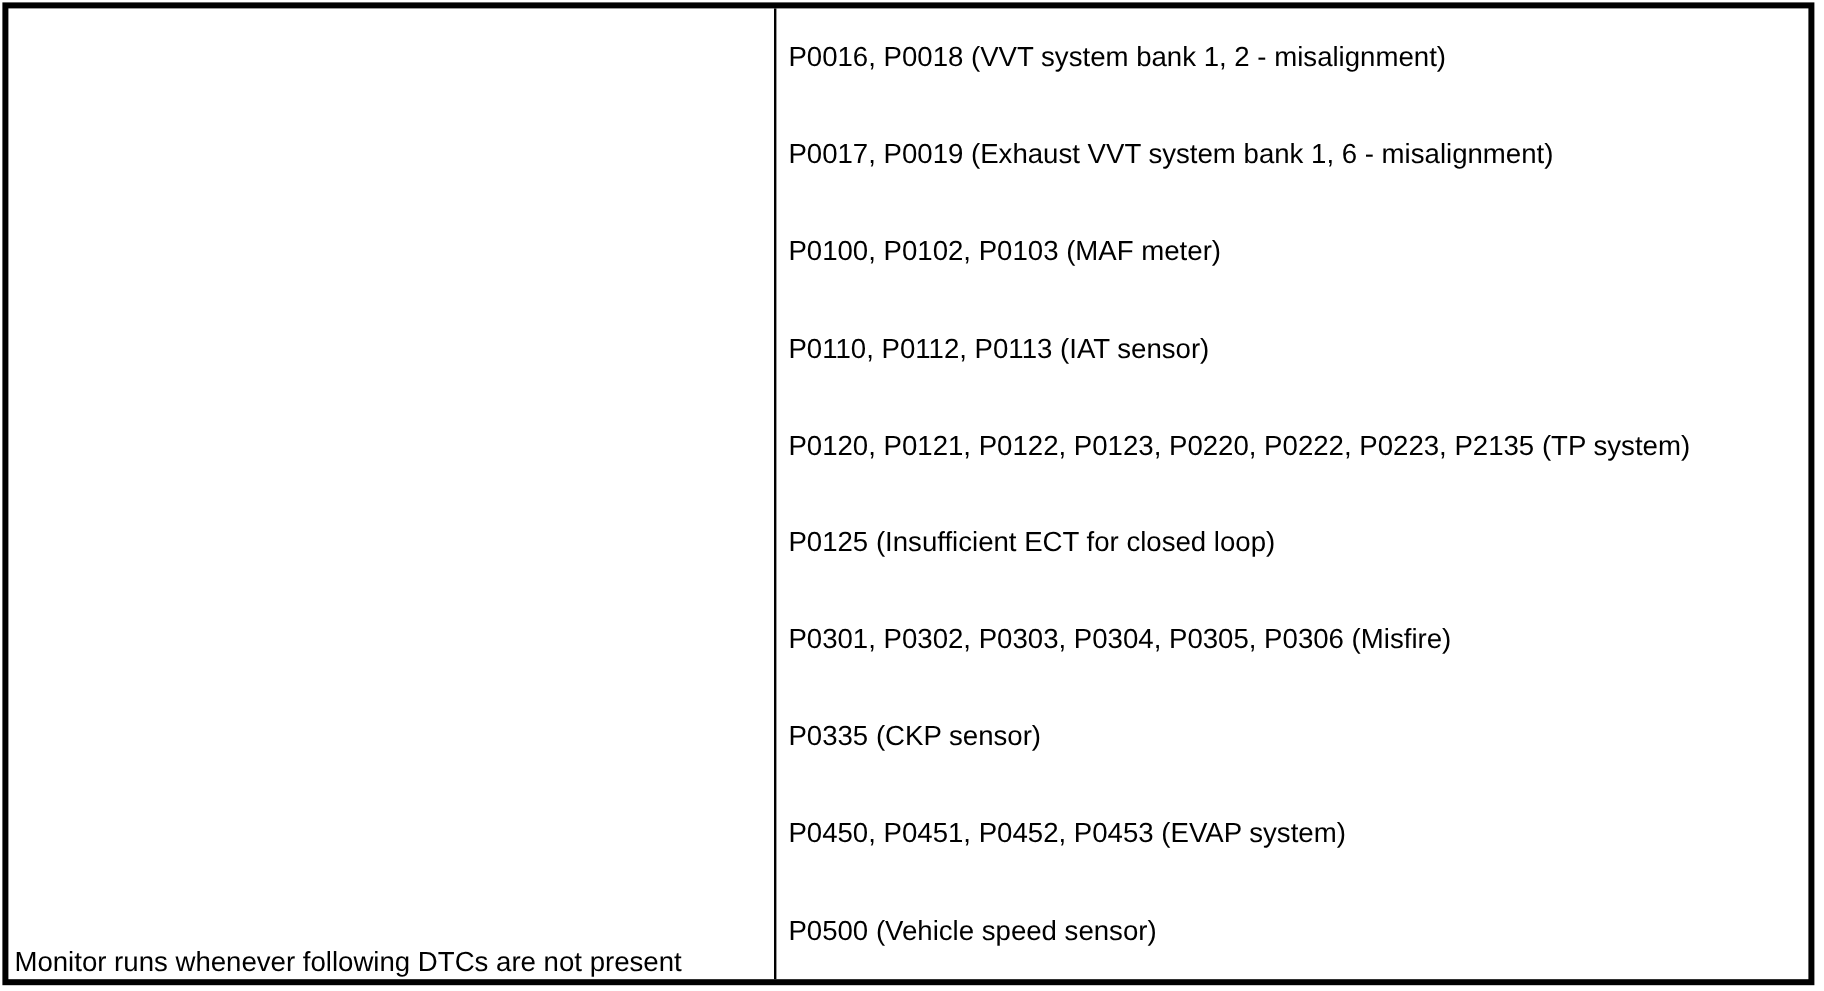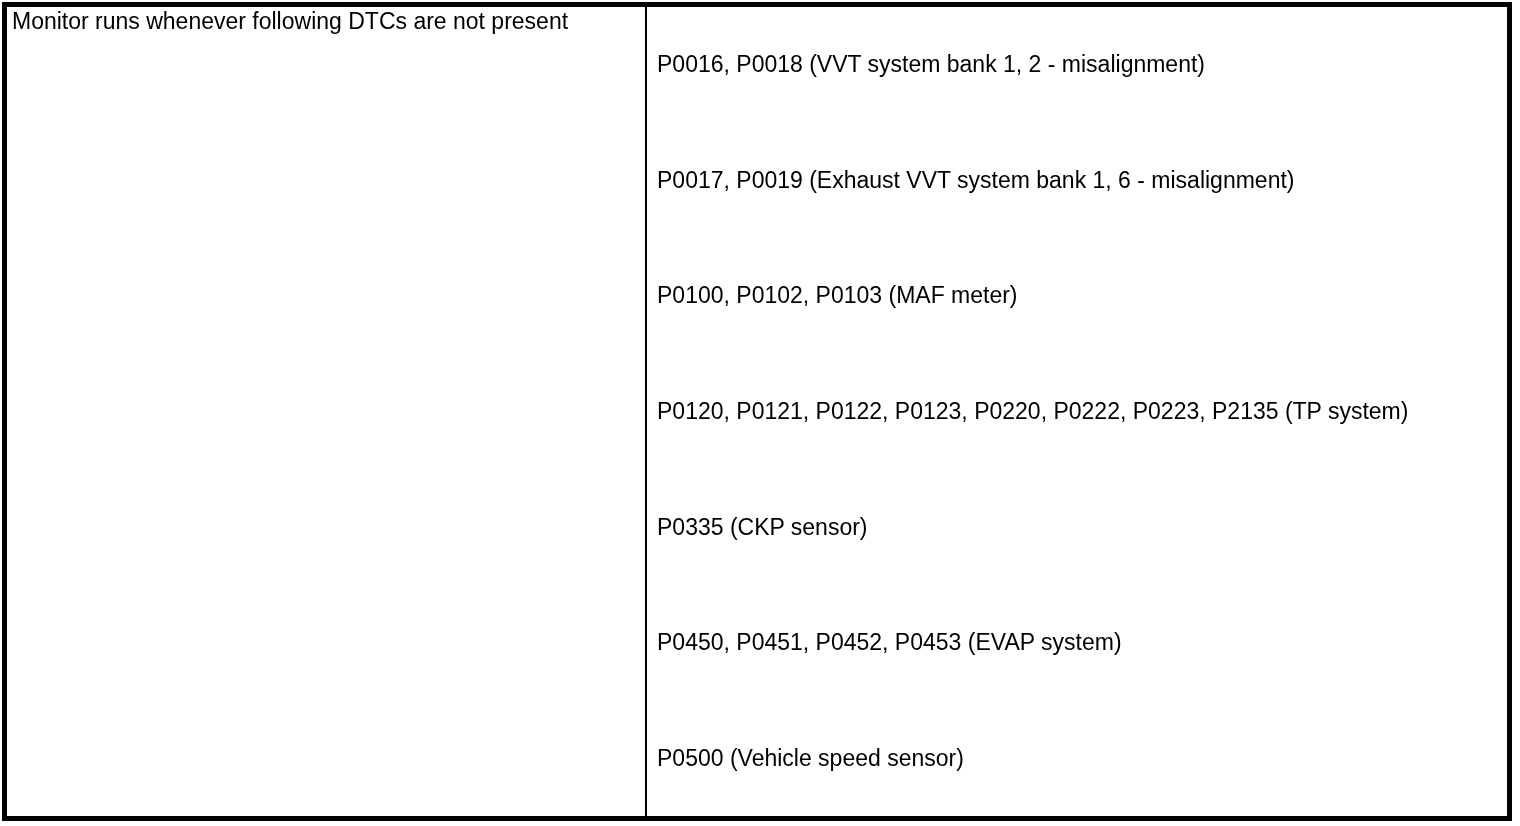--- a/index.html
+++ b/index.html
@@ -24,21 +24,21 @@
     box-sizing: border-box;
     border: 5px solid #000000;
     display: flex;
     flex-direction: row;
     background: #ffffff;
   }
   .cell-left {
     flex: 0 0 638px;
     box-sizing: border-box;
     display: flex;
-    align-items: flex-start;
+    align-items: flex-end;
     padding-left: 5px;
     overflow: hidden;
   }
   .col-divider {
     flex: 0 0 2px;
     background: #000000;
   }
   .cell-right {
     flex: 1 1 auto;
     box-sizing: border-box;
@@ -68,20 +68,23 @@
     <div class="cell-left">
       <span class="condition-text">Monitor runs whenever following DTCs are not present</span>
     </div>
 
     <div class="col-divider"></div>
 
     <div class="cell-right">
       <div class="dtc-line">P0016, P0018 (VVT system bank 1, 2 - misalignment)</div>
       <div class="dtc-line">P0017, P0019 (Exhaust VVT system bank 1, 6 - misalignment)</div>
       <div class="dtc-line">P0100, P0102, P0103 (MAF meter)</div>
+      <div class="dtc-line">P0110, P0112, P0113 (IAT sensor)</div>
       <div class="dtc-line">P0120, P0121, P0122, P0123, P0220, P0222, P0223, P2135 (TP system)</div>
+      <div class="dtc-line">P0125 (Insufficient ECT for closed loop)</div>
+      <div class="dtc-line">P0301, P0302, P0303, P0304, P0305, P0306 (Misfire)</div>
       <div class="dtc-line">P0335 (CKP sensor)</div>
       <div class="dtc-line">P0450, P0451, P0452, P0453 (EVAP system)</div>
       <div class="dtc-line">P0500 (Vehicle speed sensor)</div>
     </div>
 
   </div>
 </div>
 
 </body></html>

